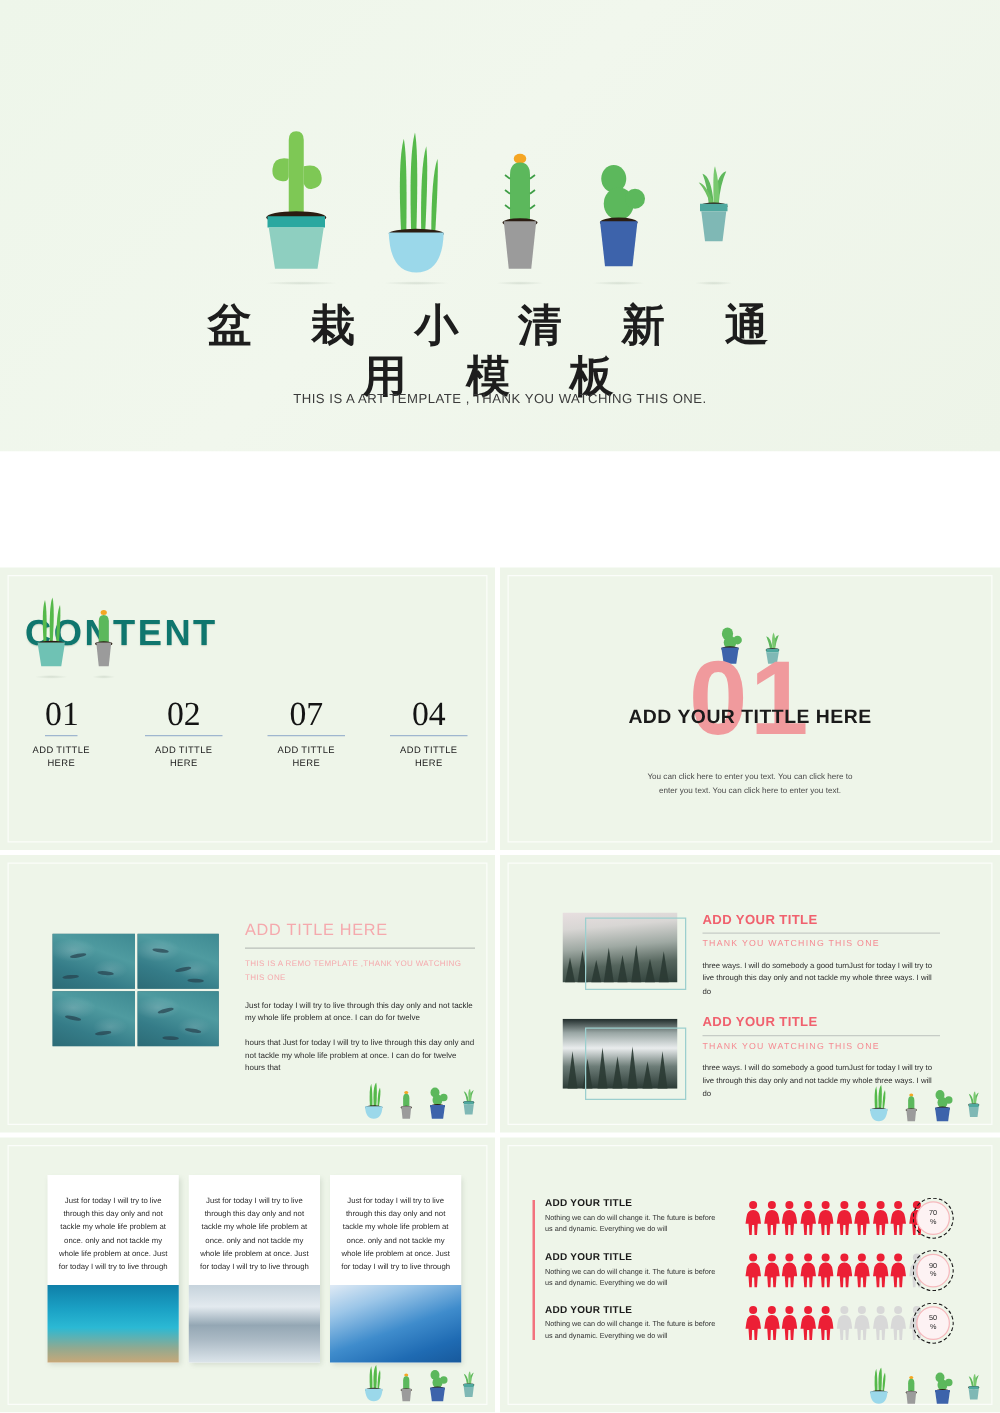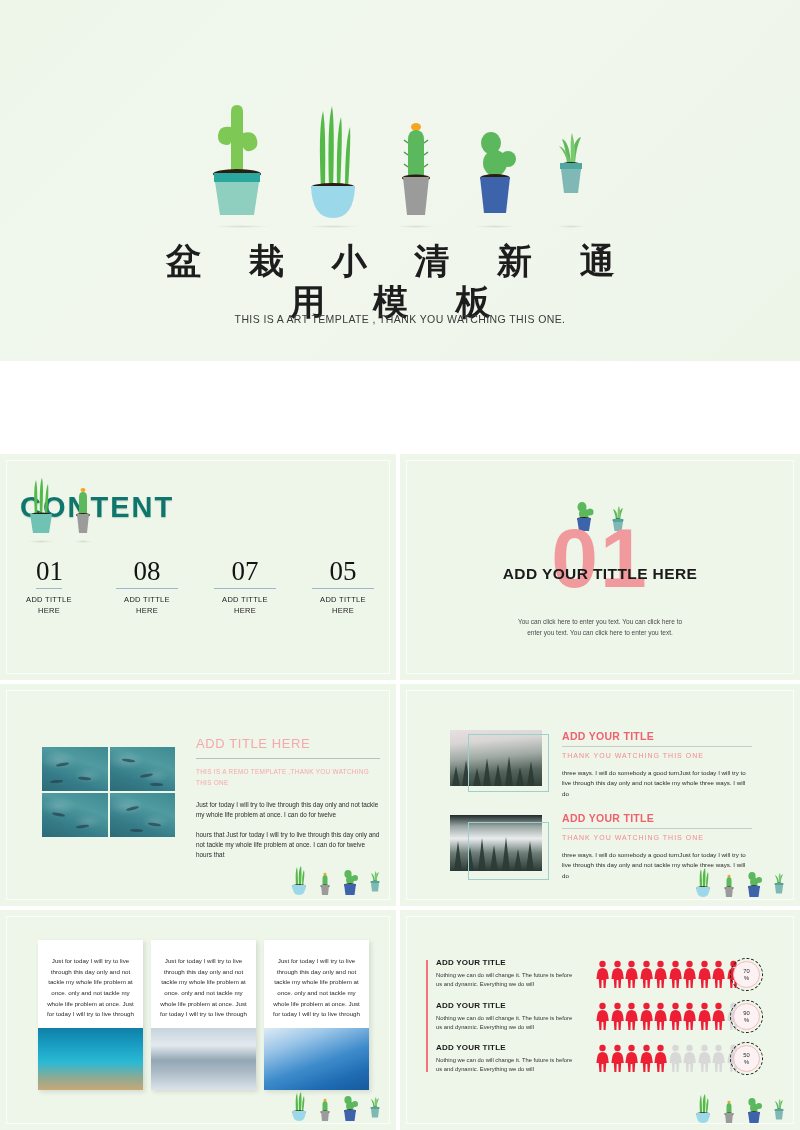--- a/index.html
+++ b/index.html
@@ -285,29 +285,29 @@
         <div class="shade" style="width:18px"></div>
       </div>
     </div>
 
     <div class="content-nums">
       <div class="numitem wrapped">
         <span class="num">01</span>
         <div class="numlabel">ADD TITTLE HERE</div>
       </div>
       <div class="numitem">
-        <span class="num">08</span>
+        <span class="num">02</span>
         <div class="numlabel">ADD TITTLE HERE</div>
       </div>
       <div class="numitem">
         <span class="num">07</span>
         <div class="numlabel">ADD TITTLE HERE</div>
       </div>
       <div class="numitem">
-        <span class="num">05</span>
+        <span class="num">04</span>
         <div class="numlabel">ADD TITTLE HERE</div>
       </div>
     </div>
   </div>
 
   <div class="slide" id="s-section">
     <div class="innerframe"></div>
 
     <div class="sec-plants">
       <div class="plant">

